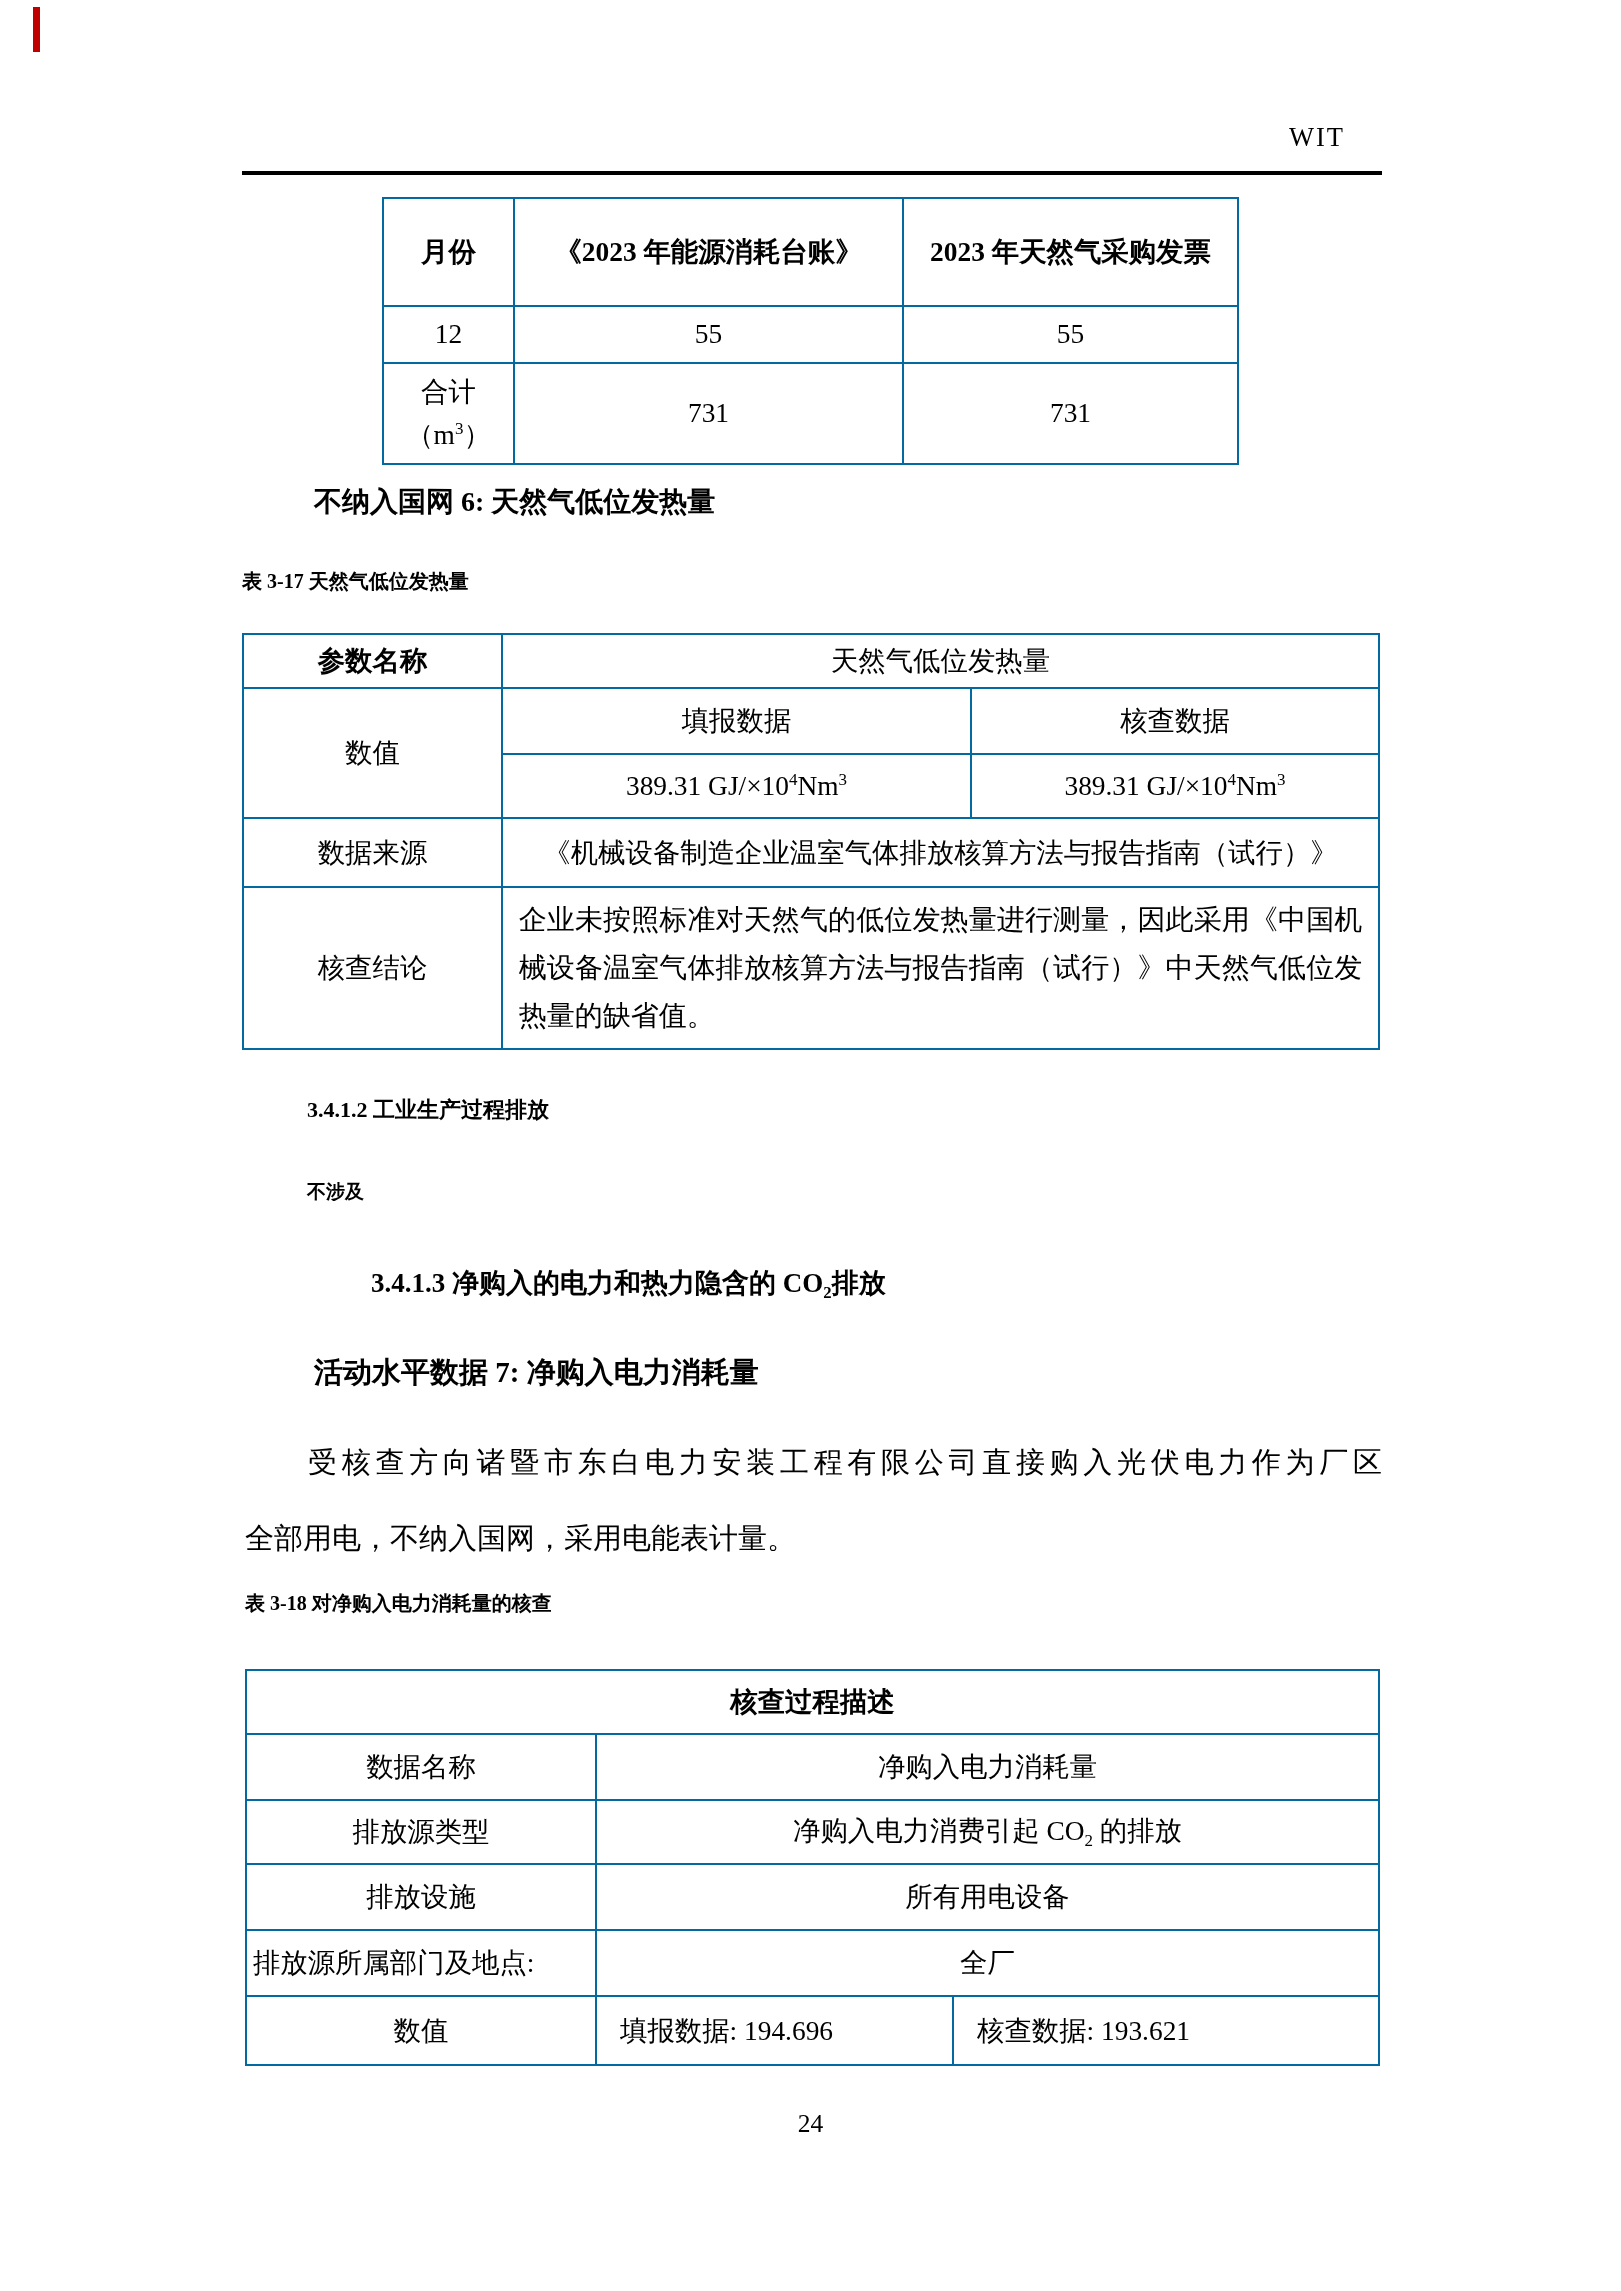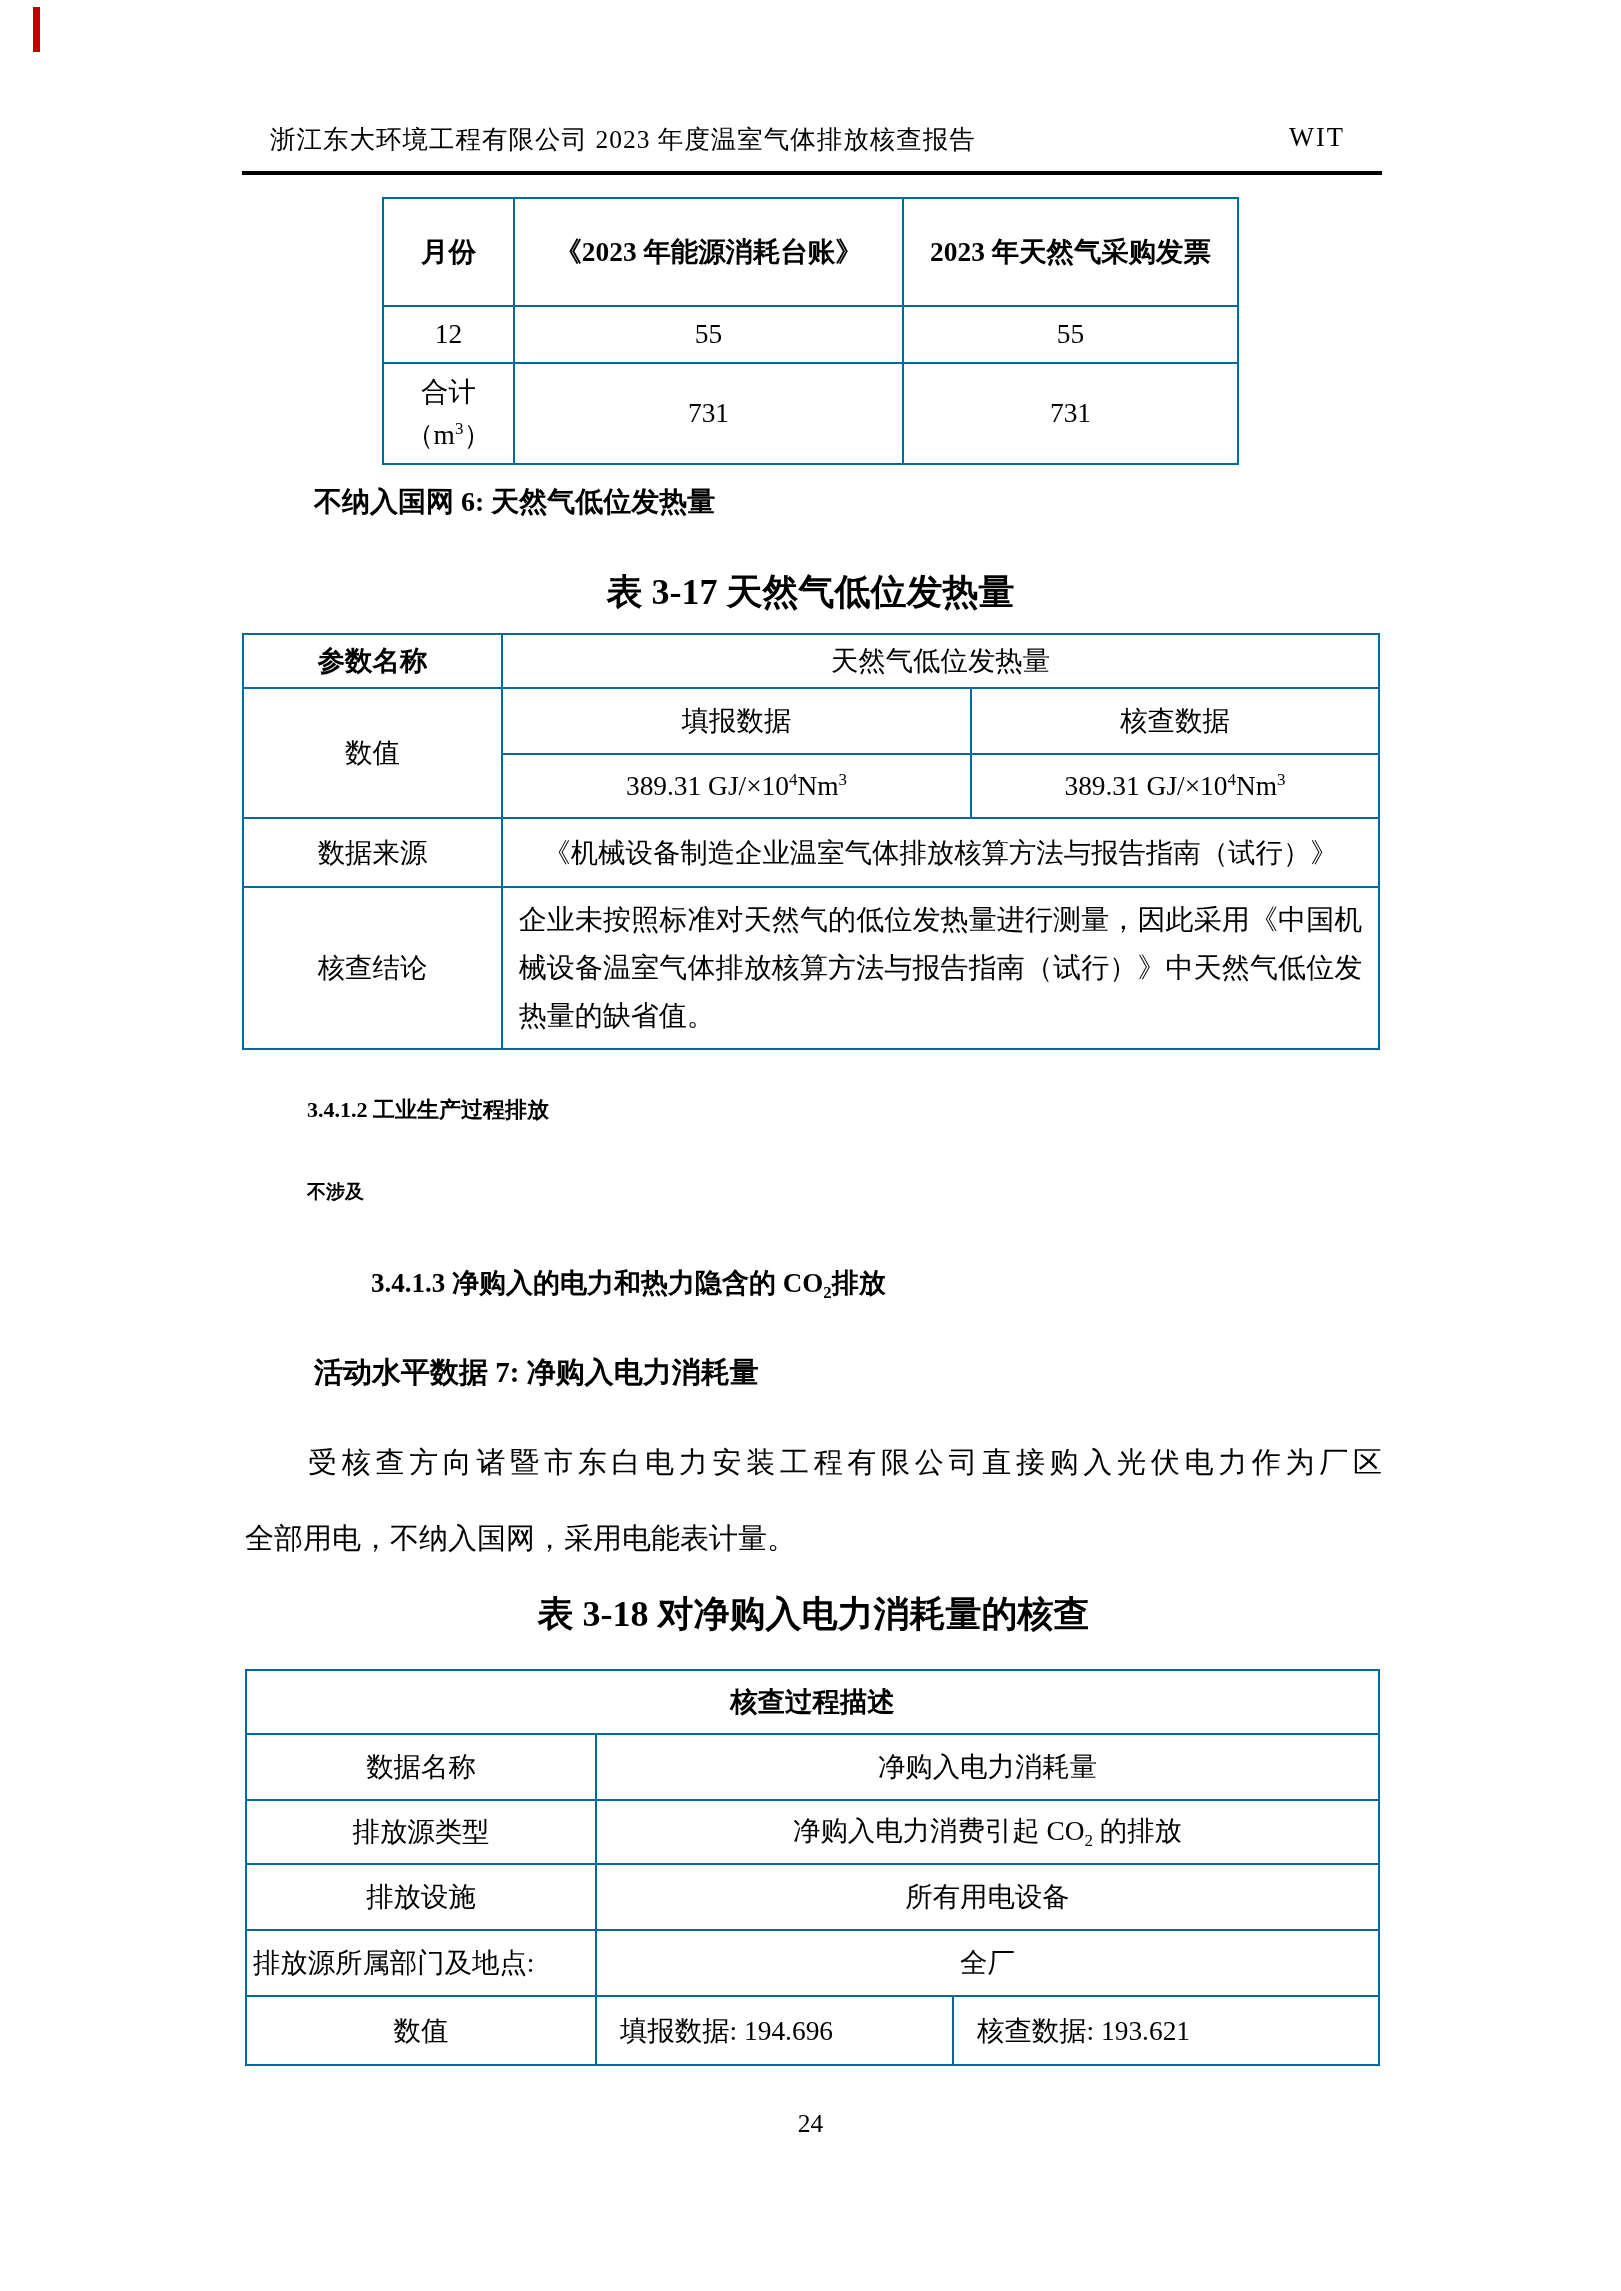--- a/index.html
+++ b/index.html
@@ -30,40 +30,39 @@
   .gas-table{left:382px;top:197px;}
   
   .t17{left:242px;top:633px;}
   .t17 td{font-size:27.4px;}
   .t17 .conclusion{
     text-align:justify;text-align-last:left;
     padding:7.8px 15.7px;line-height:48px;font-size:28px;
   }
   
   .h-bold{font-weight:bold;font-size:28px;line-height:39px;white-space:nowrap;}
-  .caption{width:1137px;left:242px;text-align:center;font-weight:bold;font-size:36px;}
+  .caption{width:1137px;left:242px;text-align:left;font-weight:bold;font-size:20px;}
   
   .para-line{left:245px;width:1137px;font-size:29px;line-height:39px;}
   .para-line.first{text-indent:63px;text-align:justify;text-align-last:justify;}
   
   .t18{left:245px;top:1669px;}
   .t18 td{font-size:27.4px;}
   .t18 .left-pad{text-align:left;padding-left:23px;}
   .t18 .dept{text-align:left;padding-left:5.9px;}
   
   .pagenum{left:242px;top:2109px;width:1137px;text-align:center;font-size:25.5px;}
 </style>
 </head>
 <body>
 
 <div class="page">
 
   <div class="abs red-mark"></div>
 
-  <div class="abs hdr-left">浙江东大环境工程有限公司 2023 年度温室气体排放核查报告</div>
   <div class="abs hdr-right">WIT</div>
   <div class="abs hdr-rule"></div>
 
   <table class="doc abs gas-table">
     <colgroup>
         <col style="width:131px">
         <col style="width:389px">
         <col style="width:335px">
       </colgroup>
     <tbody>

